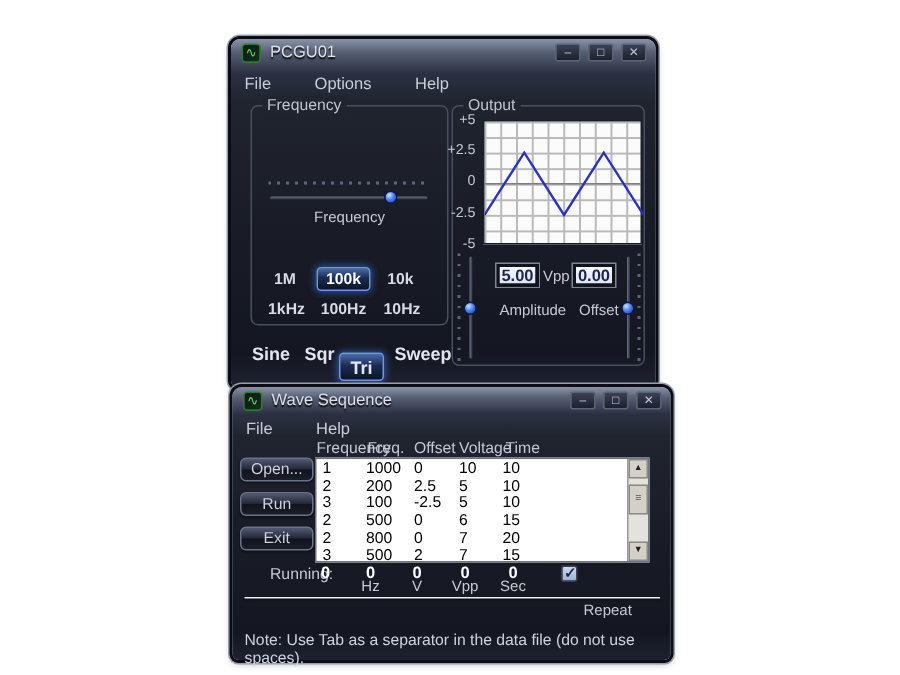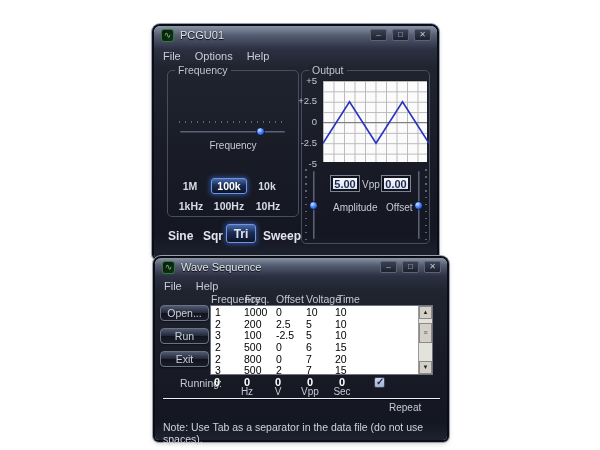--- a/index.html
+++ b/index.html
@@ -10,21 +10,21 @@
        box-shadow:0 0 0 2px #0b0d14,0 0 0 3px #9aa0ab,0 2px 6px rgba(0,0,0,.35);}
   .titlebar{position:absolute;left:0;top:0;right:0;height:20px;}
   .appicon{position:absolute;left:7px;top:3px;width:13px;height:13px;border-radius:3px;
            background:linear-gradient(135deg,#0c1a10,#123018);border:1px solid #2f7a3a;box-sizing:border-box;}
   .appicon:after{content:"∿";color:#6fd06f;font-size:9px;line-height:11px;display:block;text-align:center;}
   .wtitle{position:absolute;left:26px;top:3px;font-size:11px;color:#dde1ea;text-shadow:0 1px 1px #000;}
   .wbtns{position:absolute;right:6px;top:3px;display:flex;gap:5px;}
   .wbtn{width:17px;height:12px;border:1px solid #5c6376;border-radius:2px;box-sizing:border-box;
         background:linear-gradient(#3a4152,#1c212e);color:#c3c9d6;font-size:8px;line-height:9px;
         text-align:center;cursor:default;}
-  .menubar{position:absolute;left:9px;top:21px;display:flex;gap:14px;font-size:11px;color:#c9cdd9;}
+  .menubar{position:absolute;left:9px;top:21px;display:flex;gap:29px;font-size:11px;color:#c9cdd9;}
   .menubar span{cursor:default;}
   .group{position:absolute;border:1px solid #474e62;border-radius:5px;box-sizing:border-box;}
   .grouplabel{position:absolute;top:-7px;left:7px;font-size:10.5px;color:#bfc4d1;background:#20242f;padding:0 3px;}
   .lcd{position:absolute;background:linear-gradient(#f6f8fc,#dfe5f2);border:2px solid #10131c;
        box-shadow:0 0 0 1px #7d8599;color:#1c2750;text-align:center;box-sizing:border-box;}
   .hticks{position:absolute;height:2px;background:repeating-linear-gradient(90deg,#5a6480 0 1.5px,transparent 1.5px 6px);}
   .vticks{position:absolute;width:2px;background:repeating-linear-gradient(180deg,#5a6480 0 1.5px,transparent 1.5px 7px);}
   .track-h{position:absolute;height:2px;background:linear-gradient(#6a7288,#2a2f3e);border-radius:1px;}
   .track-v{position:absolute;width:2px;background:linear-gradient(90deg,#6a7288,#2a2f3e);border-radius:1px;}
   .thumb{position:absolute;width:9px;height:9px;border-radius:50%;
@@ -91,21 +91,21 @@
     <div class="selbox" style="position:absolute;left:43px;top:107px;width:36px;height:16px;font-size:10.5px;font-weight:bold;line-height:15px;">100k</div>
     <span class="rangelbl" style="left:22px;top:109px;">1M</span>
     <span class="rangelbl" style="left:99px;top:109px;">10k</span>
     <span class="rangelbl" style="left:23px;top:129px;">1kHz</span>
     <span class="rangelbl" style="left:61px;top:129px;">100Hz</span>
     <span class="rangelbl" style="left:100px;top:129px;">10Hz</span>
   </div>
 
   <span class="wavebtn" style="left:14px;top:203px;">Sine</span>
   <span class="wavebtn" style="left:49px;top:203px;">Sqr</span>
-  <div class="selbox wavebtn" style="left:72px;top:198px;width:30px;height:19px;line-height:18px;">Tri</div>
+  <div class="selbox wavebtn" style="left:72px;top:209px;width:30px;height:19px;line-height:18px;">Tri</div>
   <span class="wavebtn" style="left:109px;top:203px;">Sweep</span>
 
   <div class="group" style="left:147px;top:44px;width:129px;height:174px;">
     <div class="grouplabel">Output</div>
     <span class="ytick" style="top:9px;">+5</span>
     <span class="ytick" style="top:29px;">+2.5</span>
     <span class="ytick" style="top:50px;">0</span>
     <span class="ytick" style="top:71px;">-2.5</span>
     <span class="ytick" style="top:92px;">-5</span>
     <div class="graph" style="left:20px;top:9px;width:106px;height:83px;">

